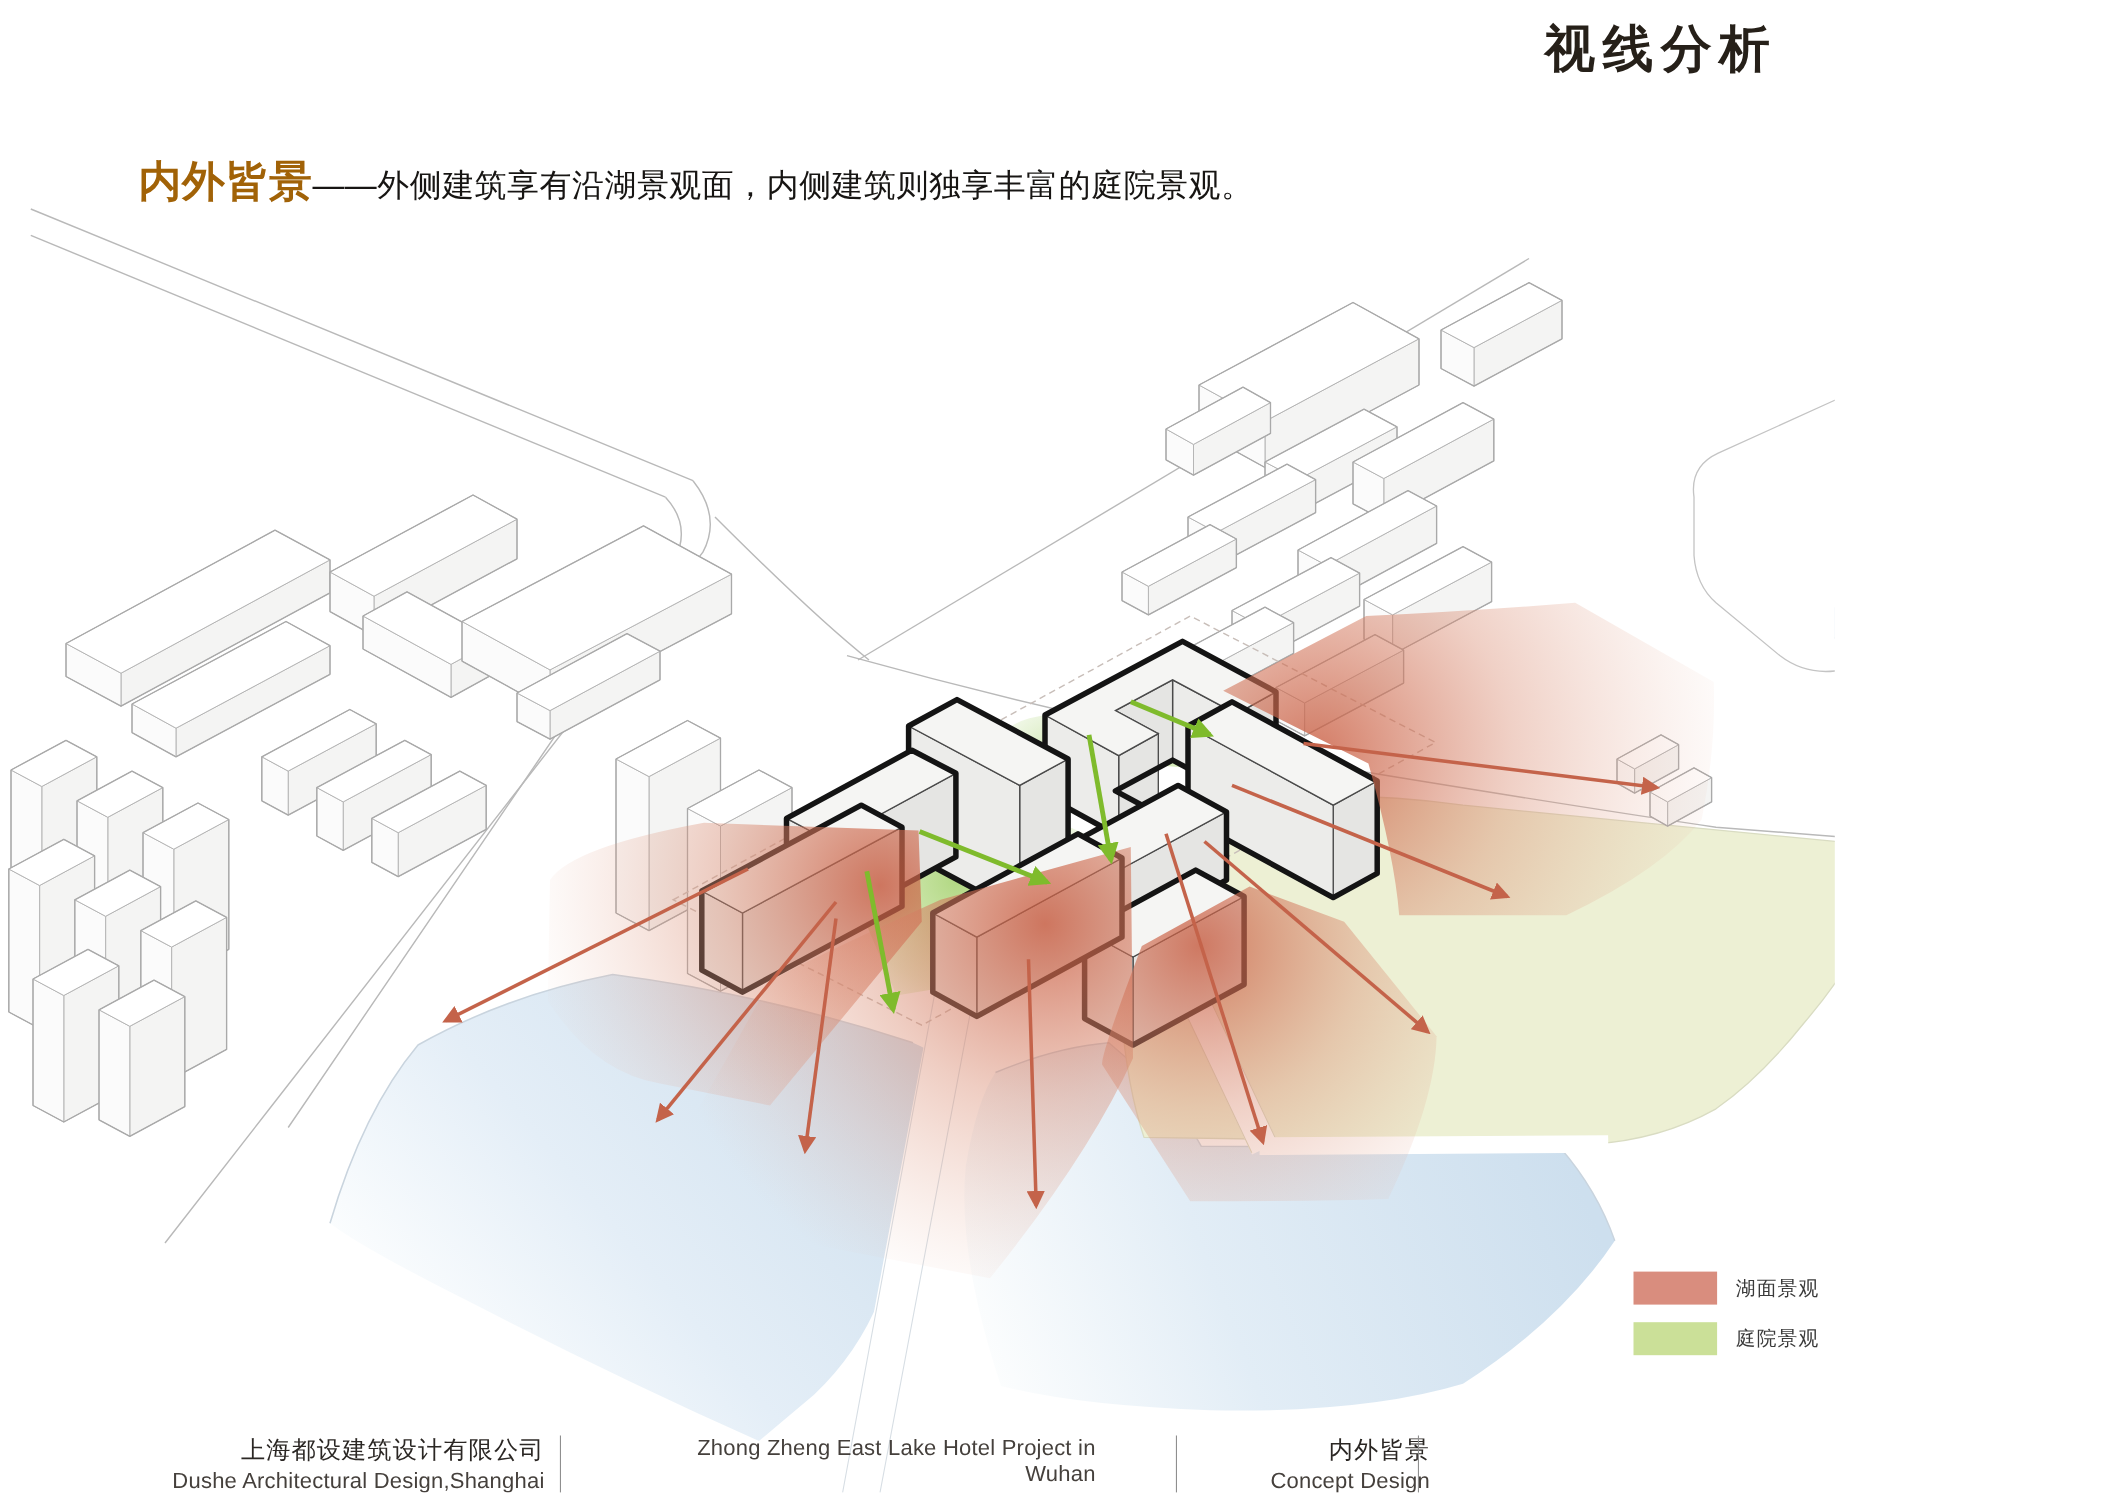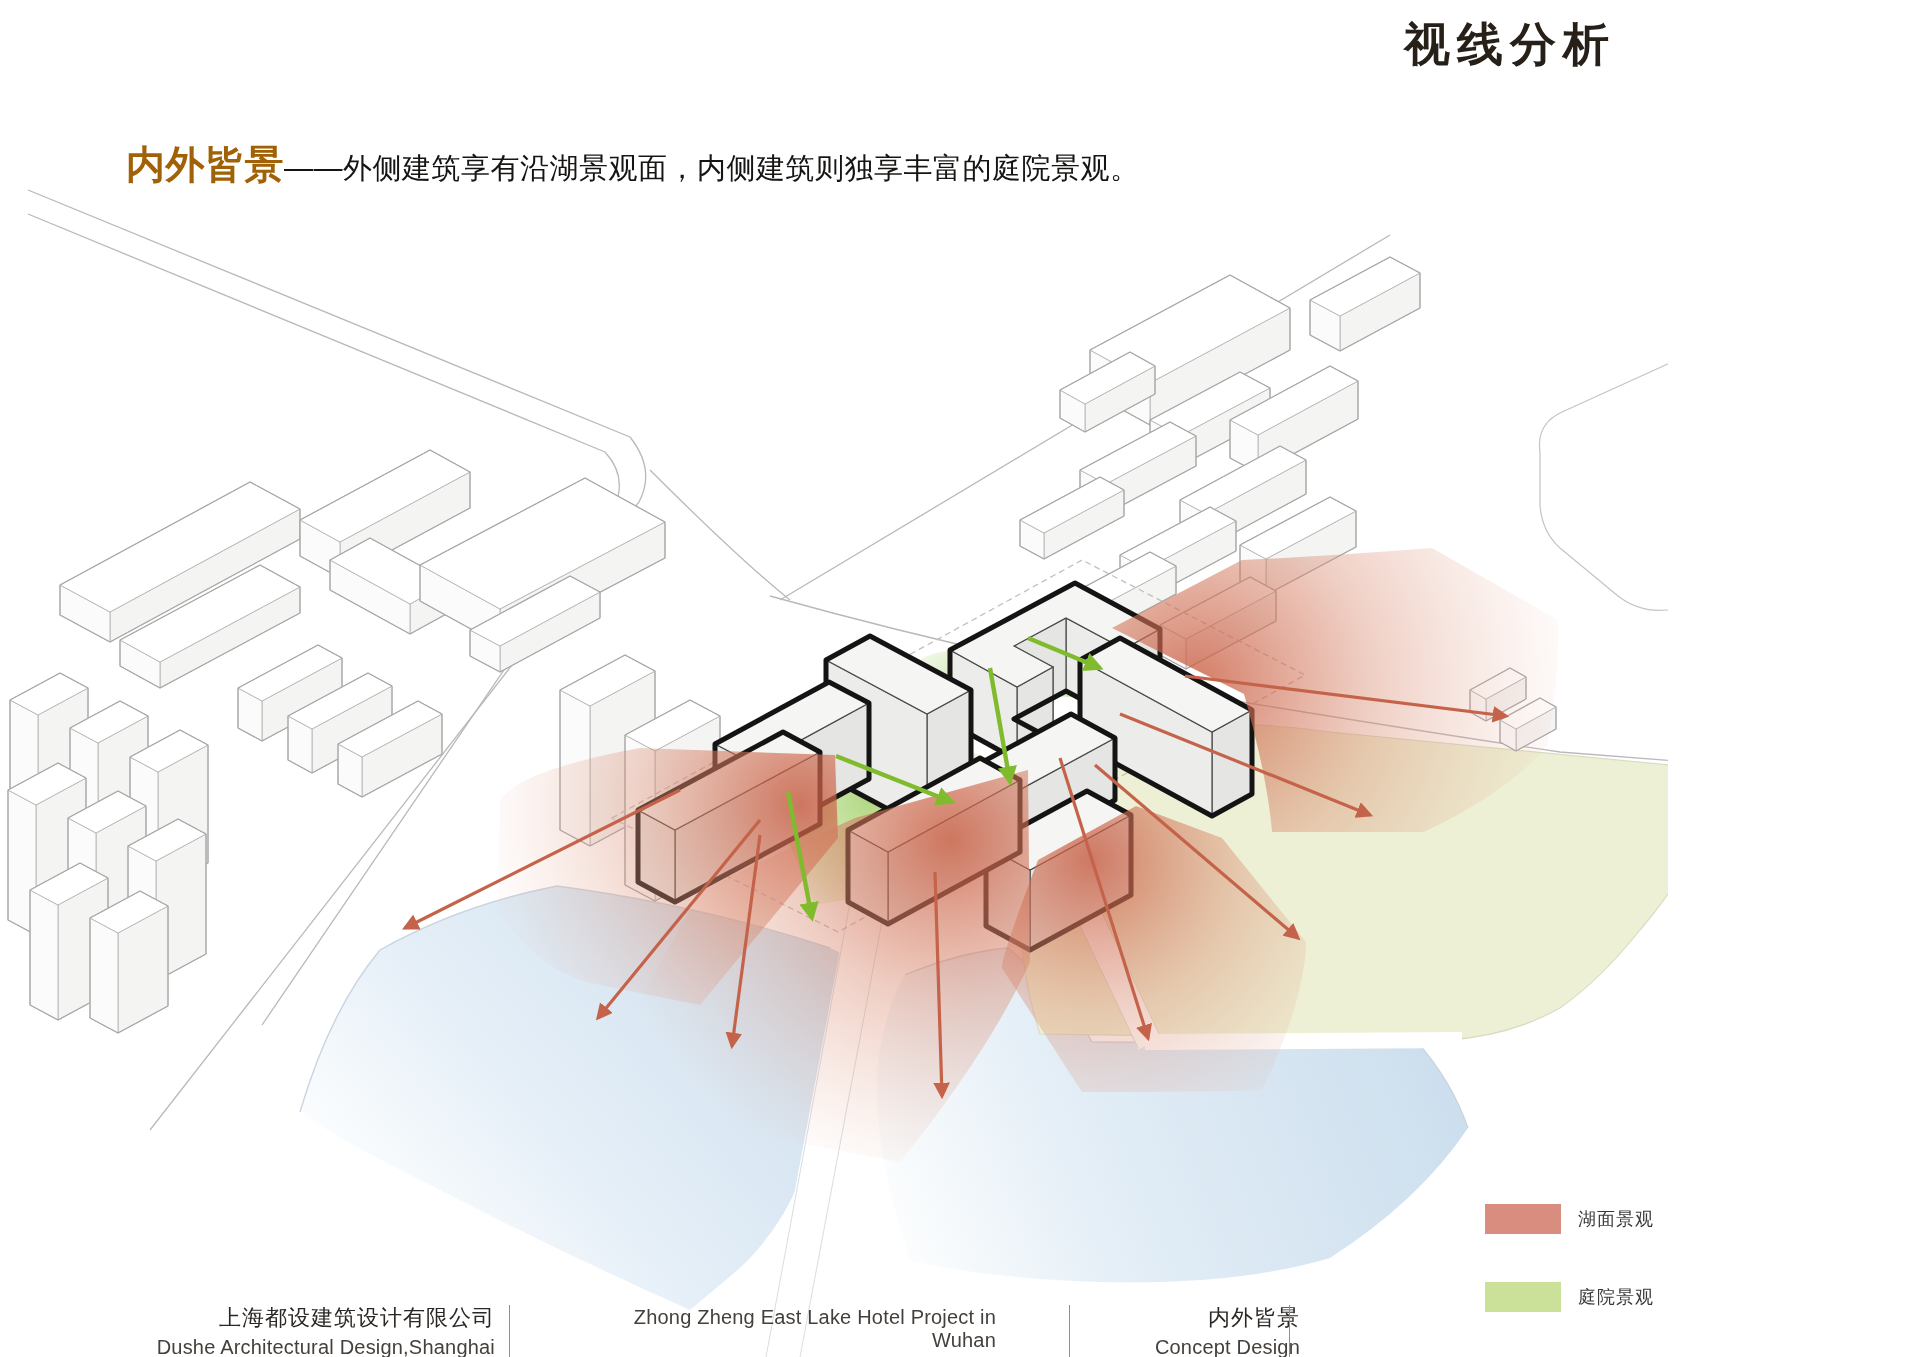--- a/index.html
+++ b/index.html
@@ -4,21 +4,21 @@
 <style>
   html,body{margin:0;padding:0;background:#fff;}
   #stage{position:relative;width:1668px;height:1357px;background:#fff;overflow:hidden;
          font-family:"Liberation Sans","DejaVu Sans",sans-serif;}
   #scene{position:absolute;left:0;top:0;}
   .page-title{position:absolute;right:52px;top:14px;font-family:"Liberation Serif","DejaVu Serif",serif;
       font-size:46px;letter-spacing:7px;color:#262019;font-weight:600;}
   .heading{position:absolute;left:126px;top:138px;font-size:29px;color:#171513;white-space:nowrap;letter-spacing:.5px;}
   .heading .hl{color:#a16207;font-weight:bold;font-size:39px;}
   .legend{position:absolute;left:1485px;top:1156px;}
-  .legend-row{display:flex;align-items:center;height:30px;margin-bottom:16px;margin-top:48px;}
+  .legend-row{display:flex;align-items:center;height:30px;margin-bottom:16px;}
   .legend-swatch{width:76px;height:30px;margin-right:17px;}
   .legend-label{font-size:18px;color:#3a3a3a;letter-spacing:1px;}
   .footer-col{position:absolute;top:1303px;text-align:right;color:#2b2724;}
   .footer-zh{font-size:22px;letter-spacing:1px;}
   .footer-en{font-size:20px;color:#45403c;margin-top:3px;letter-spacing:.2px;}
   .fcol1{left:95px;width:400px;}
   .fcol2{left:576px;width:420px;}
   .fcol3{left:1060px;width:240px;}
   .fdiv{position:absolute;top:1305px;width:1px;height:52px;background:#8f8f8f;}
 </style>

